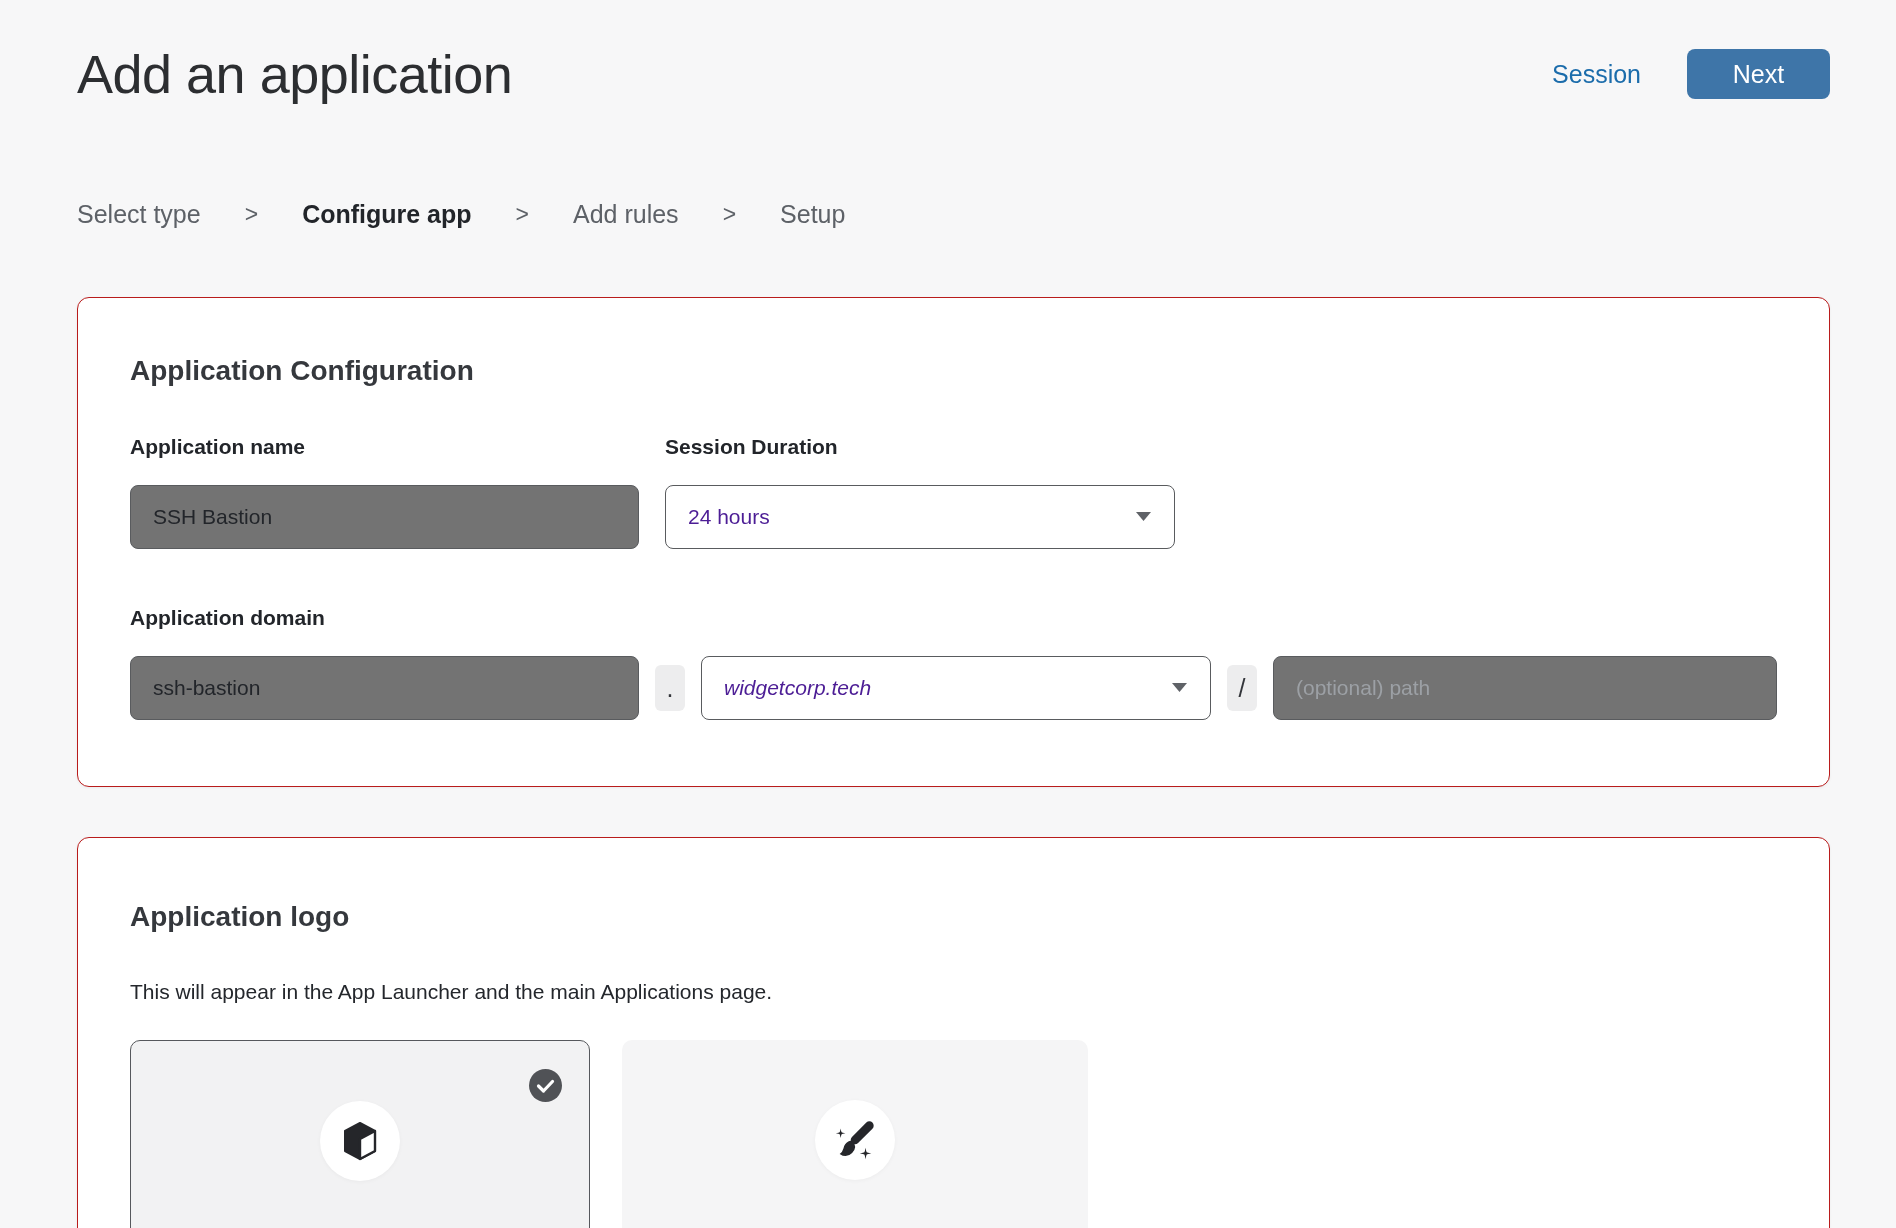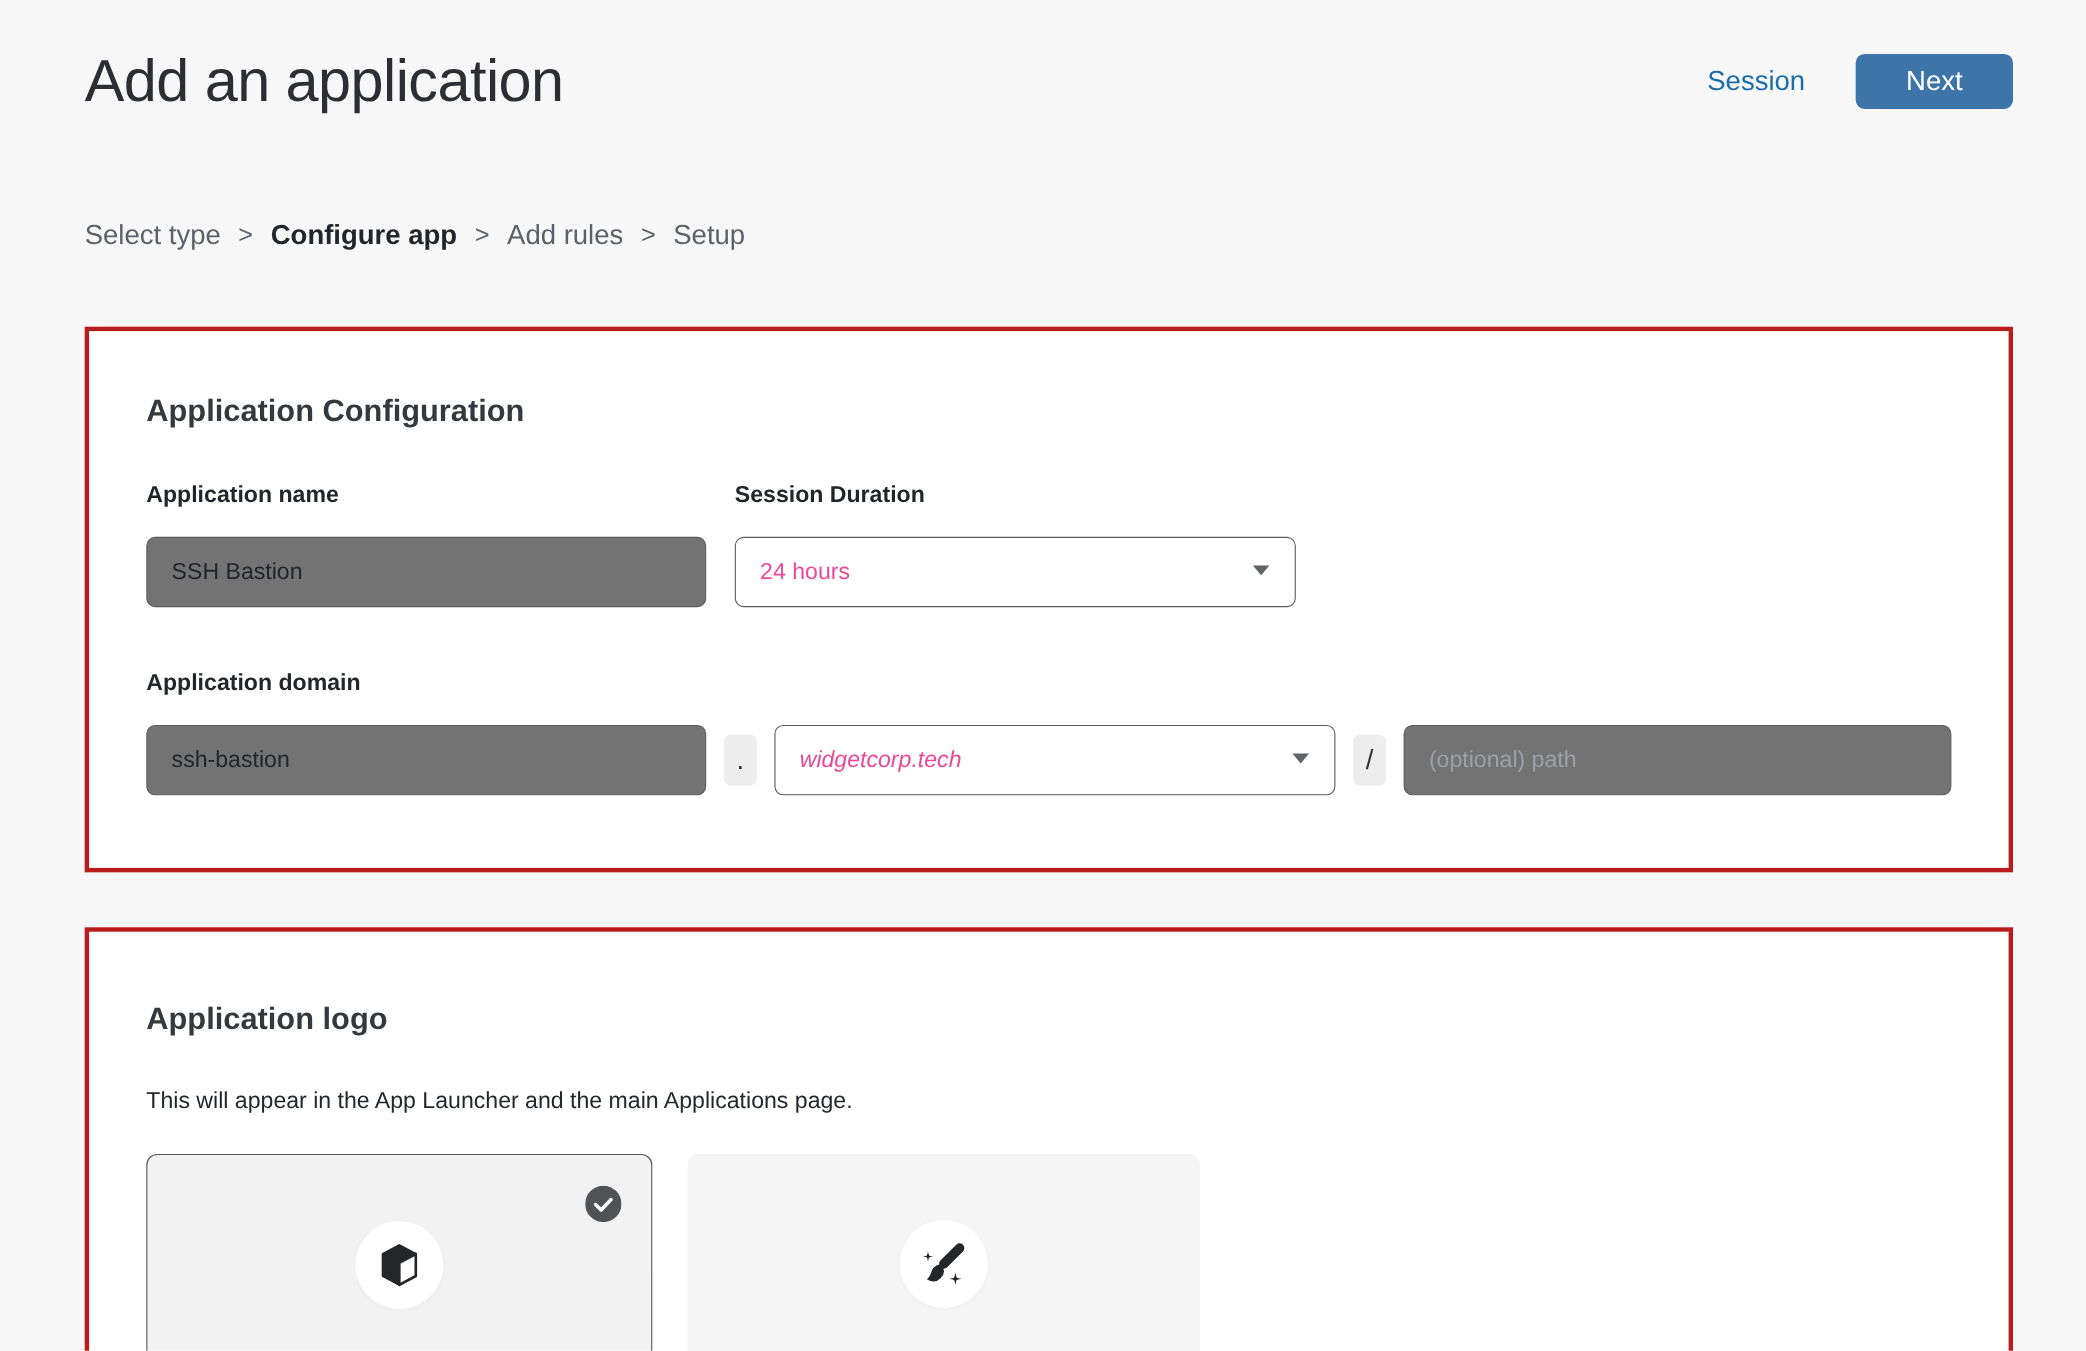--- a/index.html
+++ b/index.html
@@ -18,28 +18,28 @@
   .page-title { margin:0; font-size:54px; line-height:64px; font-weight:300; color:#2c2e31; letter-spacing:-0.5px; }
   .header-actions { display:flex; align-items:center; gap:46px; }
   .cancel-link { font-size:25px; color:#1b6cab; text-decoration:none; cursor:pointer; }
   .next-button {
     width:143px; height:50px; border:none; border-radius:8px;
     background:#3e75a8; color:#ffffff; font-size:25px;
     font-family:"Liberation Sans", sans-serif; cursor:pointer;
   }
 
   
-  .breadcrumb { margin-top:94px; display:flex; align-items:flex-start; gap:16px; font-size:25px; color:#5d6167; }
+  .breadcrumb { margin-top:94px; display:flex; align-items:center; gap:44px; font-size:25px; color:#5d6167; }
   .crumb { cursor:pointer; }
   .crumb.current { font-weight:700; color:#22252a; }
   .crumb-sep { font-size:23px; color:#5d6167; }
 
   
   .card {
-    background:#ffffff; border:4px solid #b91c1c; border-radius:0;
+    background:#ffffff; border:1px solid #b91c1c; border-radius:12px;
     box-shadow:0 1px 3px rgba(0,0,0,.05);
   }
   .config-card { margin-top:68px; padding:56px 52px 66px 52px; }
   .card-heading { margin:0; font-size:28px; line-height:34px; font-weight:700; color:#35383d; }
 
   .grid-2 { display:flex; gap:26px; margin-top:46px; }
   .col-1 { width:509px; }
   .col-2 { width:510px; }
   .field-label { display:block; font-size:21px; line-height:26px; font-weight:700; color:#22252a; margin-bottom:25px; }
 
@@ -47,21 +47,21 @@
     width:100%; height:64px; border:1px solid #595b5e; border-radius:8px;
     padding:0 22px; font-size:21px; color:#22252a; background:#737373;
     font-family:"Liberation Sans", sans-serif; outline:none;
   }
   .text-input::placeholder { color:#9ca0a5; }
   .select-box {
     width:100%; height:64px; border:1px solid #595b5e; border-radius:8px;
     padding:0 22px; background:#fff; display:flex; align-items:center;
     justify-content:space-between; cursor:pointer;
   }
-  .select-value { font-size:21px; color:#ec4899; }
+  .select-value { font-size:21px; color:#4c1d95; }
 
   .domain-field { margin-top:56px; }
   .domain-row { display:flex; align-items:center; gap:16px; }
   .domain-row .sub-input { width:509px; flex:0 0 auto; }
   .domain-row .domain-select { width:510px; flex:0 0 auto;font-style:italic; }
   .sep-chip {
     flex:0 0 auto; width:30px; height:46px; border-radius:6px; background:#ededee;
     display:flex; align-items:center; justify-content:center;
     font-size:25px; color:#33353a;
   }

